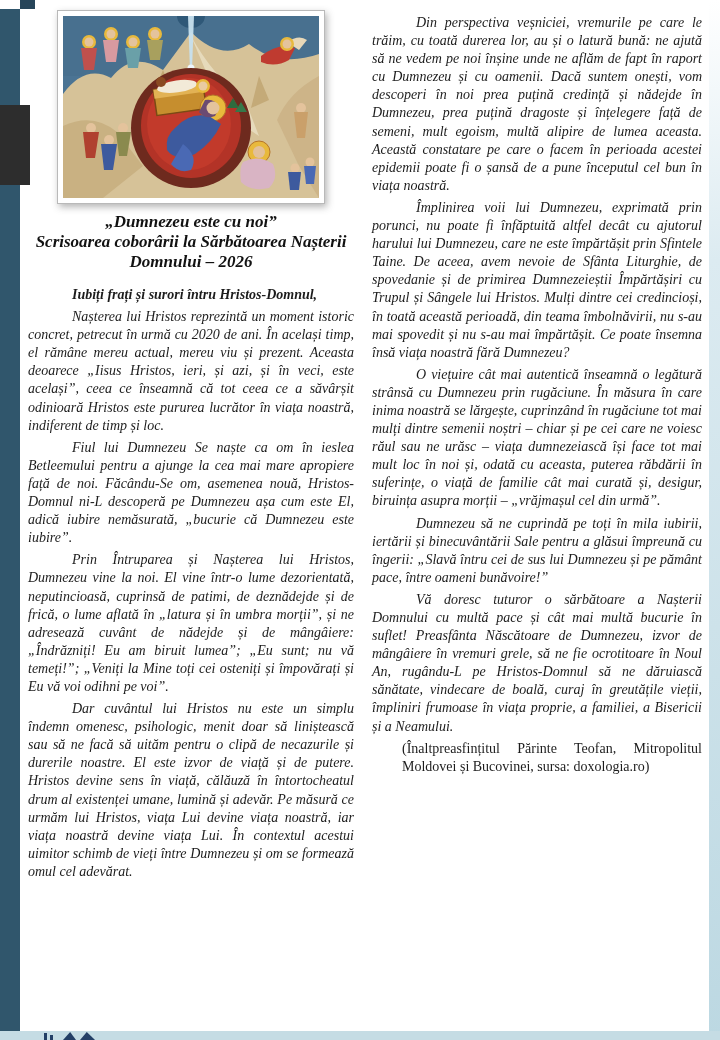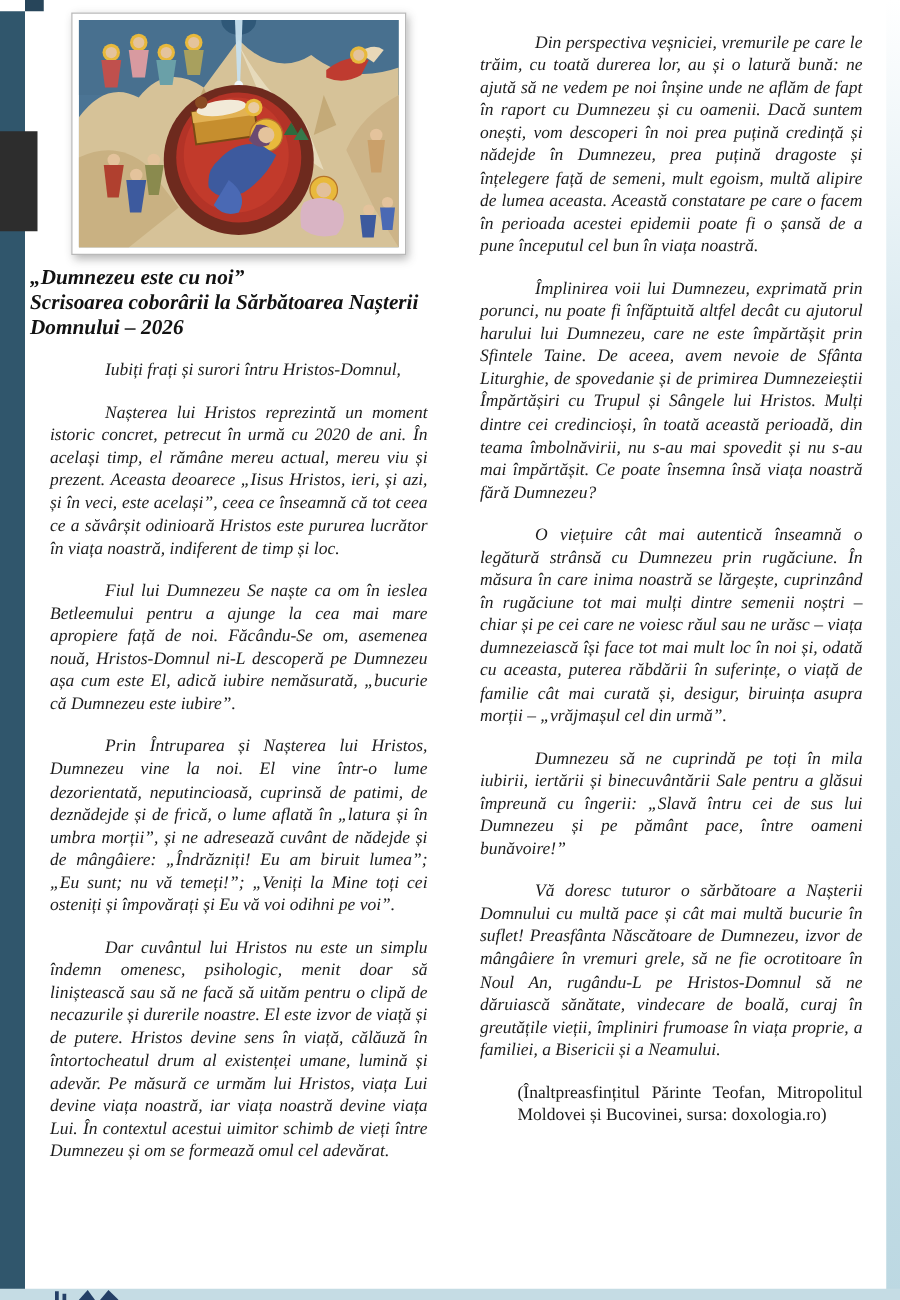--- a/index.html
+++ b/index.html
@@ -22,29 +22,29 @@
   .orn3{left:63px;bottom:0;width:13px;height:8px;clip-path:polygon(0 100%,55% 0,100% 100%);}
   .orn4{left:80px;bottom:0;width:15px;height:8px;clip-path:polygon(0 100%,45% 0,100% 100%);}
   
   .col-left{position:absolute;left:24px;top:10px;width:334px;}
   .col-right{position:absolute;left:368px;top:10px;width:338px;}
   
   .icon-frame{width:256px;margin:0 auto;background:#fff;border:1px solid #b9b9b9;
     padding:5px;box-shadow:2px 3px 7px rgba(60,60,60,.38);}
   .icon-frame svg{display:block;}
   
-  .title-block{margin-top:8px;color:#121212;
+  .title-block{margin-top:8px;text-align:center;color:#121212;
     font-weight:bold;font-style:italic;font-size:17px;line-height:20px;}
   
   .body-text{margin-top:14px;}
   .body-text p, .col-right p{
-    margin:16px;font-style:italic;font-size:14px;line-height:18.1px;
+    margin:4px;font-style:italic;font-size:14px;line-height:18.1px;
     text-align:justify;text-indent:44px;color:#1c1c1c;
   }
-  .salutation{text-align:right;}
+  .salutation{text-align:right;font-weight:bold;}
   .attribution{font-style:normal !important;text-align:left;
     text-indent:0 !important;padding-left:30px;}
 </style>
 </head>
 <body>
 
 <div class="side-notch"></div>
 <div class="side-bar"></div>
 <div class="side-dark"></div>
 <div class="right-strip"></div>

